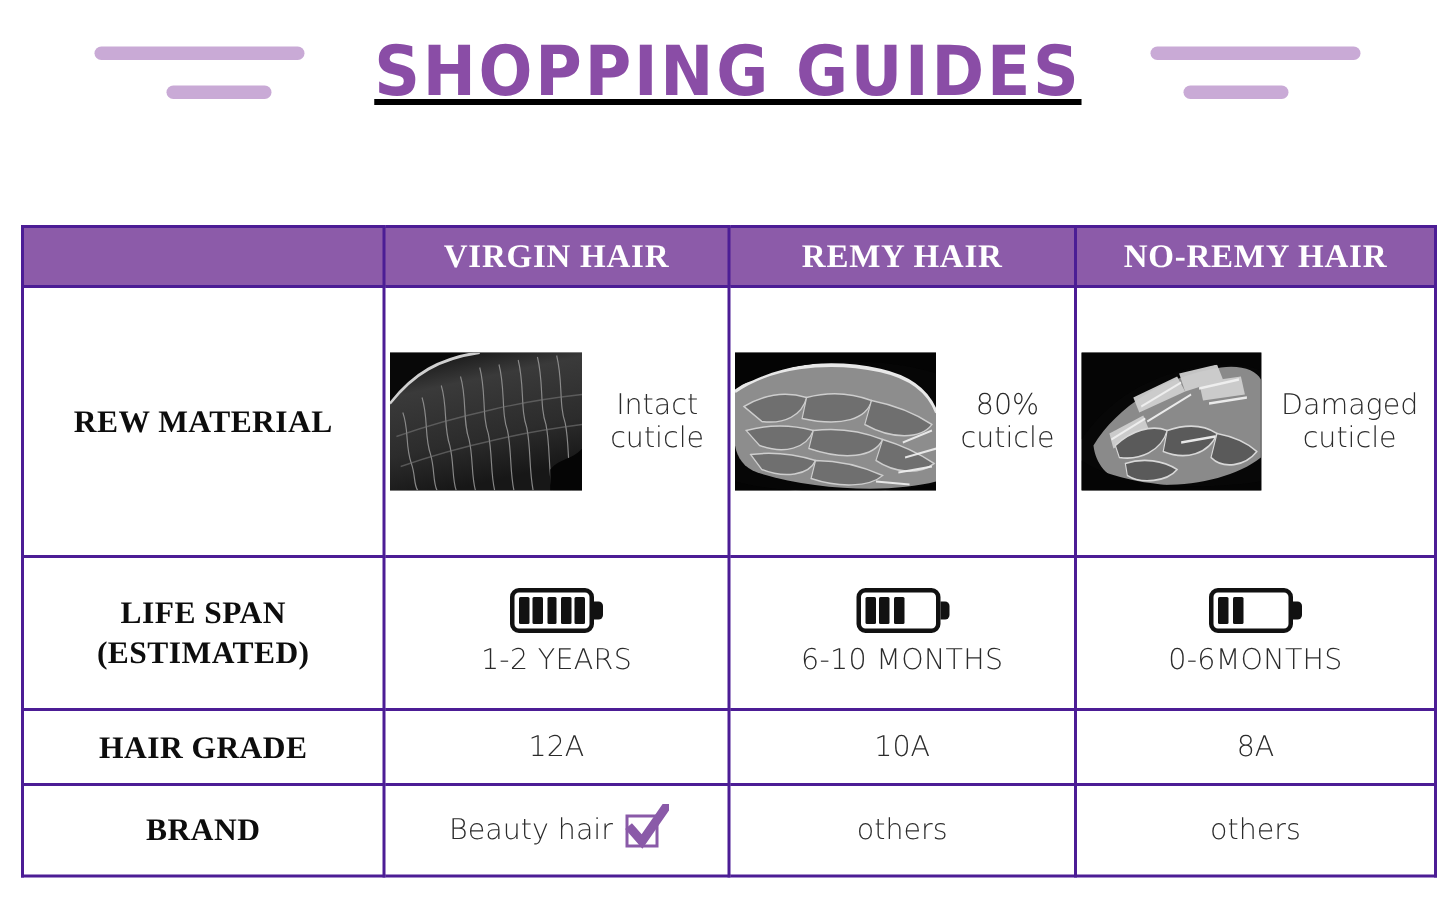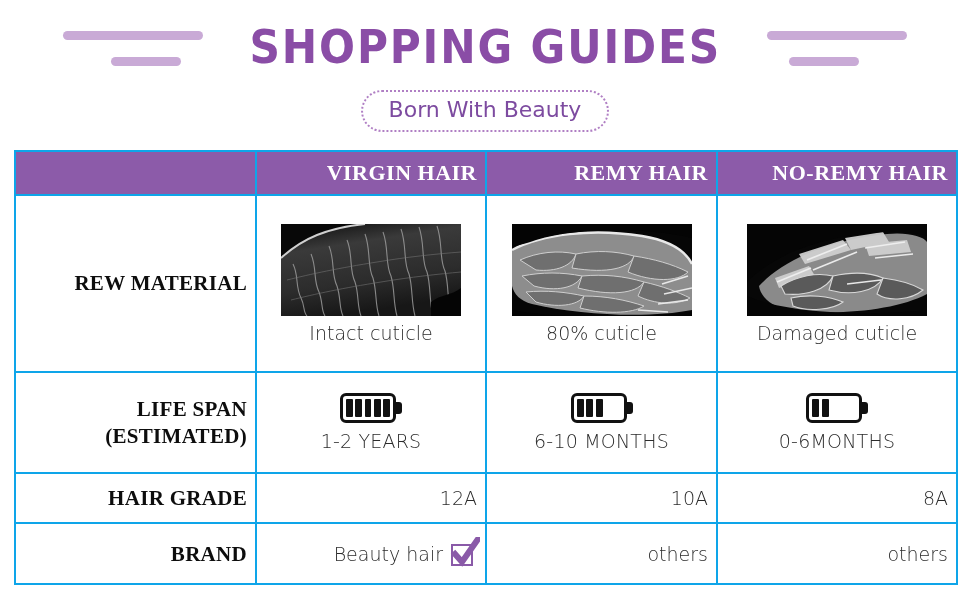--- a/index.html
+++ b/index.html
@@ -16,20 +16,21 @@
   .header {
     position:relative;
     height:150px;
     width:970px;
   }
   .title-row {
     position:absolute;
     top:24px; left:0; width:970px;
     display:flex; align-items:center; justify-content:center;
     gap:4px;
+    text-decoration:underline;
   }
   .deco { position:relative; width:200px; height:44px; flex:none; }
   .deco .bar {
     position:absolute; height:9px; border-radius:5px;
     background:#c9aad6;
   }
   .deco-left .bar-long  { top:6px;  left:52px;  width:140px; }
   .deco-left .bar-short { top:32px; left:100px; width:70px;  }
   .deco-right .bar-long  { top:6px;  left:8px;  width:140px; }
   .deco-right .bar-short { top:32px; left:30px; width:70px;  }
@@ -68,24 +69,24 @@
     left:14px; top:150px;
     width:942px; height:435px;
   }
   table.guide {
     width:942px; height:435px;
     border-collapse:collapse;
     table-layout:fixed;
     border:2px solid #1b1b1b;
   }
   table.guide td, table.guide th {
-    border:2px solid #0ea5e9;
-    text-align:right;
+    border:2px solid #4c1d95;
+    text-align:center;
     vertical-align:middle;
-    padding:8px;
+    padding:3px;
   }
   col.c-label { width:241px; }
   col.c-virgin { width:230px; }
   col.c-remy { width:231px; }
   col.c-noremy { width:240px; }
 
   thead th {
     background:#8c5ba9;
     color:#ffffff;
     font-family:"Liberation Serif", serif;
@@ -113,21 +114,21 @@
 
   
   tr.r-quality td { height:47px; }
   tr.r-material td { height:155px;margin-left:16px; }
   tr.r-life td { height:88px; }
   tr.r-grade td { height:43px; }
   tr.r-brand td { height:53px; }
 
   
   .mat-cell { padding:6px 0 4px 0; }
-  .mat-inner { display:flex; flex-direction:column; align-items:center; gap:6px; }
+  .mat-inner { display:flex; flex-direction:row; align-items:center; gap:6px; }
   .micro {
     width:180px; height:92px;
     border:0;
     display:block;
     position:relative;
     overflow:hidden;
     background:#111;
   }
   .micro svg { display:block; width:100%; height:100%; }
   .micro-cap {
@@ -190,23 +191,20 @@
 
     <div class="main-title">SHOPPING  GUIDES</div>
 
     <div class="deco deco-right">
       <div class="bar bar-long"></div>
       <div class="bar bar-short"></div>
     </div>
 
   </div>
 
-  <div class="subtitle-wrap">
-    <div class="subtitle">Born With Beauty</div>
-  </div>
 
 </div>
 
 <div class="table-wrap">
 <table class="guide">
   <colgroup>
     <col class="c-label">
         <col class="c-virgin">
         <col class="c-remy">
         <col class="c-noremy">

